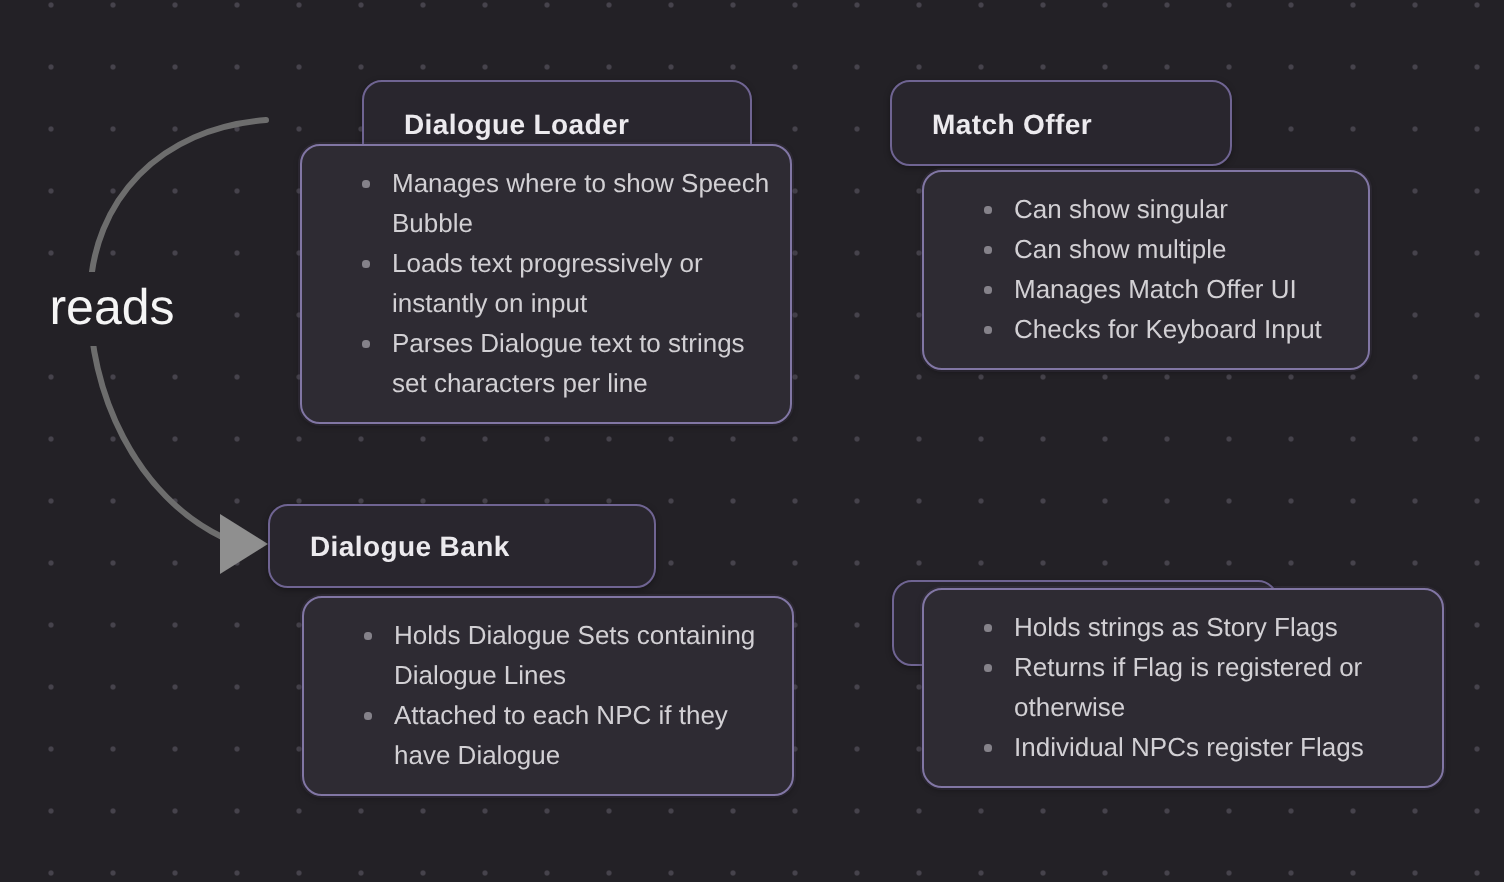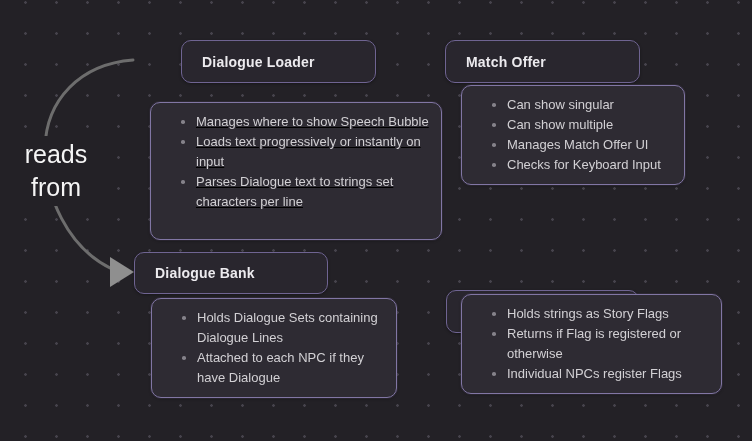--- a/index.html
+++ b/index.html
@@ -54,22 +54,22 @@
     position:relative;
     font-size:13px;line-height:20px;color:var(--body-text);
   }
   .list-card li::before{
     content:"";position:absolute;left:-15px;top:8px;
     width:3.5px;height:3.5px;border-radius:50%;
     background:var(--bullet-dot);
   }
   
   .g0t{left:133px;top:40px;width:195px;height:43px;margin-left:48px;}
-  .g0l{left:150px;top:102px;width:292px;min-height:138px;text-decoration:underline;}
-  .g1t{left:445px;top:40px;width:195px;height:43px;}
+  .g0l{left:150px;top:72px;width:246px;min-height:138px;}
+  .g1t{left:445px;top:40px;width:171px;height:43px;}
   .g1l{left:461px;top:85px;width:224px;min-height:100px;}
   .g2t{left:134px;top:252px;width:194px;height:42px;}
   .g2l{left:151px;top:298px;width:246px;min-height:93px;}
   .g3t{left:446px;top:258px;width:193px;height:43px;margin-top:32px;}
   .g3l{left:461px;top:294px;width:261px;min-height:98px;}
   .edge-label{
     position:absolute;left:13px;top:136px;width:86px;
     text-align:center;
     font-size:25px;line-height:33px;
     color:var(--edge-label-text);
@@ -83,21 +83,20 @@
 
 <div class="canvas">
 
   <svg class="edge-svg" viewBox="0 0 752 441">
     <path d="M133,60 C80,64 46,100 45,148 C44,196 68,248 112,269" fill="none" stroke="var(--arrow)" stroke-width="3" stroke-linecap="round"></path>
     <polygon points="110,257 110,287 134,272" fill="var(--arrow-head)"></polygon>
   </svg>
 
   <div class="edge-label">
     <span>reads</span>
-    <span>from</span>
   </div>
 
   <div class="card title-card g0t">
     <span class="title">Dialogue Loader</span>
   </div>
   <div class="card list-card g0l">
     <ul>
         <li>Manages where to show Speech Bubble</li>
         <li>Loads text progressively or instantly on input</li>
         <li>Parses Dialogue text to strings set characters per line</li>

